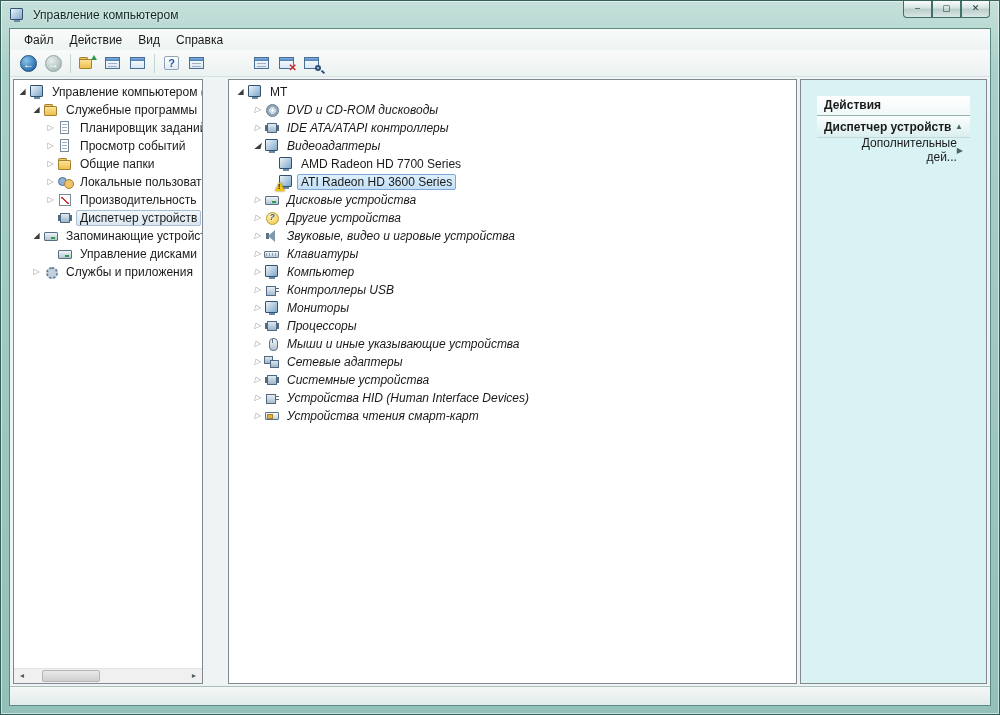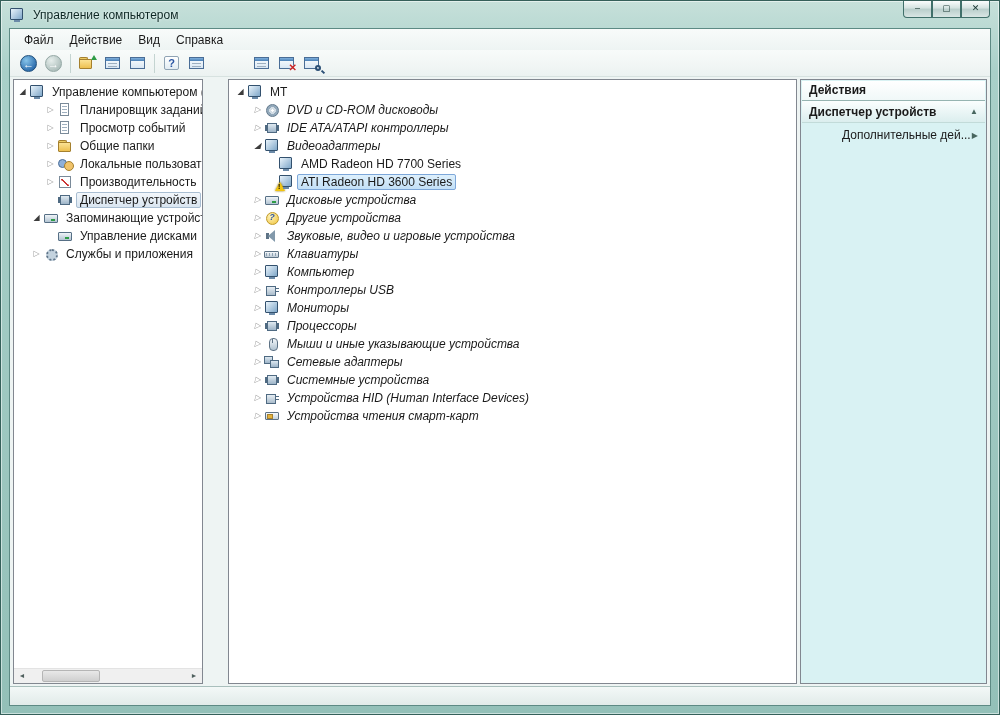--- a/index.html
+++ b/index.html
@@ -60,21 +60,21 @@
     background:#2b4f75; transform:rotate(45deg); }
   .uparr { position:absolute; right:2px; top:2px; width:0; height:0;
     border-left:3px solid transparent; border-right:3px solid transparent;
     border-bottom:5px solid #2e9c46; }
 
   
   .content { flex:1; display:flex; padding:2px 3px; gap:3px; min-height:0; }
   .pane { border:1px solid #828790; background:#fff; overflow:hidden; position:relative; }
   .pleft { width:190px; padding-top:3px; }
   .pmid  { flex:1; padding-top:3px;margin-left:22px; }
-  .pright{ width:187px; background:#d9f2f3; display:flex; flex-direction:column; padding:1px; }
+  .pright{ width:187px; background:#d9f2f3; display:flex; flex-direction:column; padding:16px; }
 
   
   .row { display:flex; align-items:center; height:18px; white-space:nowrap; }
   .exp { width:13px; flex:none; text-align:center; font-size:8px; line-height:18px; }
   .exp.e::before { content:"◢"; color:#3c3c3c; }
   .exp.c::before { content:"▷"; color:#9a9a9a; }
   .lb { padding:0 3px; border:1px solid transparent; border-radius:2px; line-height:14px; }
   .row.selgray .lb { background:linear-gradient(#f3f7fb,#d9e5f0); border-color:#a9bed2; }
   .row.selblue .lb { background:linear-gradient(#def0fc,#c3e0f7); border-color:#7da7d9; }
   .lv0 { padding-left:2px; }  .lv1 { padding-left:16px; }  .lv2 { padding-left:30px; }
@@ -153,21 +153,21 @@
   .strack { flex:1; position:relative; height:100%; }
   .sthumb { position:absolute; left:12px; width:58px; top:1px; bottom:1px;
     background:linear-gradient(#e8e8e8,#cfcfcf); border:1px solid #b5b5b5; border-radius:2px; }
 
   
   .ap-head { height:20px; line-height:19px; font-weight:bold; padding:0 7px;
     background:linear-gradient(#ffffff,#f0f8f8); border-bottom:1px solid #96b4b1; }
   .ap-sec { height:22px; display:flex; align-items:center; font-weight:bold; padding:0 7px;
     background:linear-gradient(#fbfefe,#dbeeee); border-bottom:1px solid #c2dbd9; }
   .caret { margin-left:auto; font-size:8px; color:#48665f; }
-  .ap-item { height:24px; display:flex; align-items:center; padding:0 7px 0 40px; }
+  .ap-item { height:24px; display:flex; align-items:center; padding:0 7px 0 40px;text-align:right; }
 
   .statusbar { height:19px; border-top:1px solid #a9bfbc;
     background:linear-gradient(#f3f8f7,#e1ebe9); }
 </style>
 </head>
 <body>
 
 <div class="win">
 
   <div class="titlebar">
@@ -229,20 +229,25 @@
     </div>
 
     <div class="content">
 
       <div class="pane pleft">
         <div class="row lv0">
           <span class="exp e"></span>
           <span class="ic monitor"></span>
           <span class="lb">Управление компьютером (л</span>
         </div>
+        <div class="row lv1">
+          <span class="exp e"></span>
+          <span class="ic folder"></span>
+          <span class="lb">Служебные программы</span>
+        </div>
         <div class="row lv2">
           <span class="exp c"></span>
           <span class="ic doc"></span>
           <span class="lb">Планировщик заданий</span>
         </div>
         <div class="row lv2">
           <span class="exp c"></span>
           <span class="ic doc"></span>
           <span class="lb">Просмотр событий</span>
         </div>

